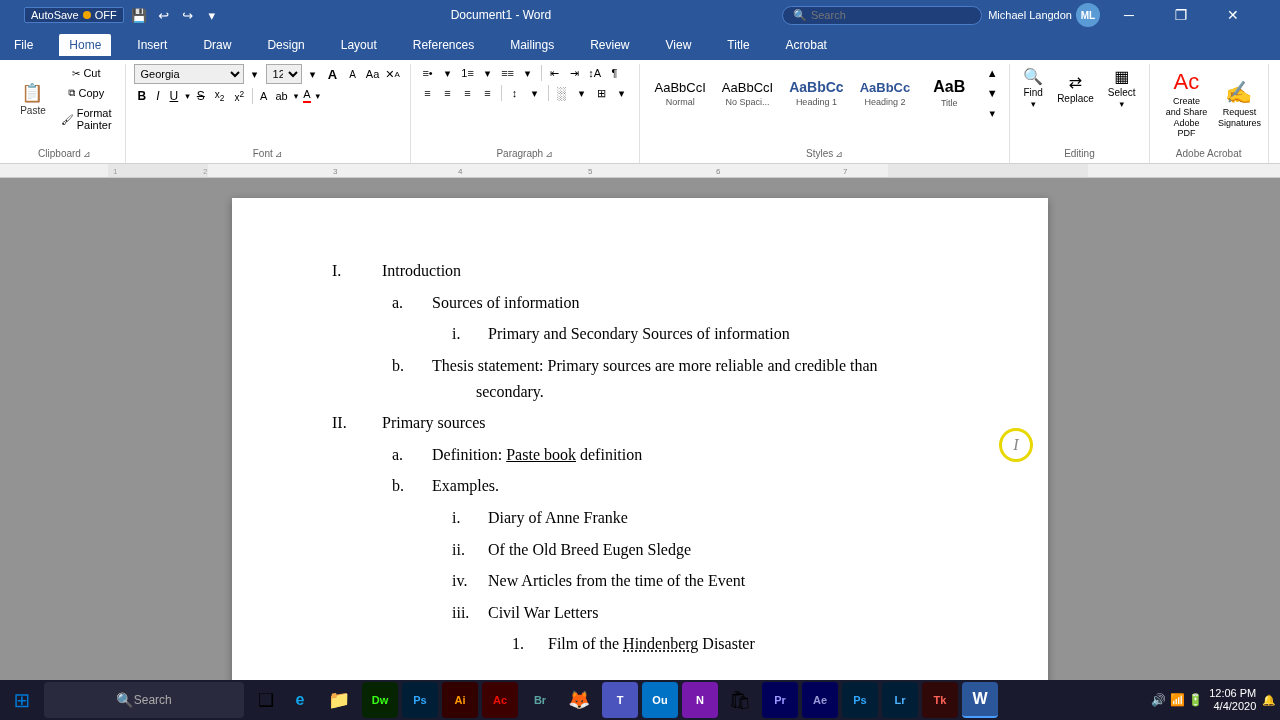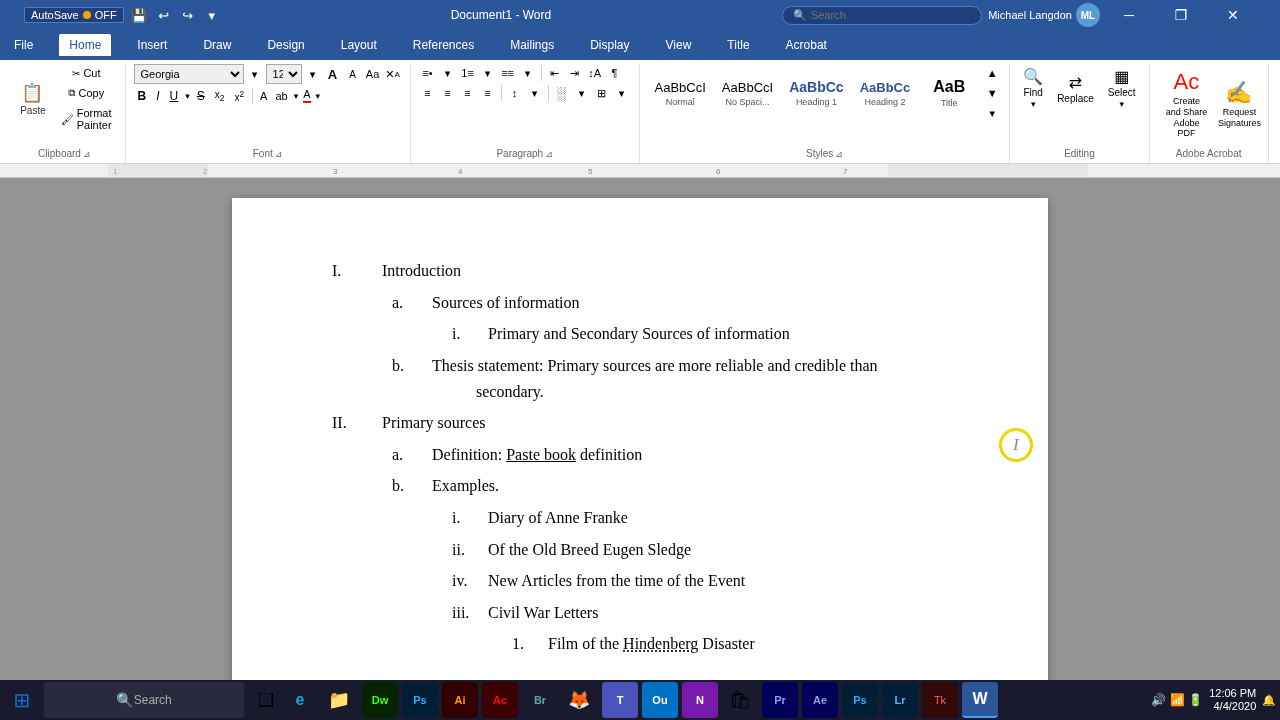--- a/index.html
+++ b/index.html
@@ -251,21 +251,21 @@
 
 <div id="menu-bar">
   <div class="menu-item">File</div>
   <div class="menu-item active">Home</div>
   <div class="menu-item">Insert</div>
   <div class="menu-item">Draw</div>
   <div class="menu-item">Design</div>
   <div class="menu-item">Layout</div>
   <div class="menu-item">References</div>
   <div class="menu-item">Mailings</div>
-  <div class="menu-item">Display</div>
+  <div class="menu-item">Review</div>
   <div class="menu-item">View</div>
   <div class="menu-item">Title</div>
   <div class="menu-item">Acrobat</div>
 </div>
 
 <div id="ribbon">
 
   <div class="ribbon-group">
     <div class="ribbon-row">
       <div class="ribbon-btn large" style="min-width:42px;">
@@ -579,21 +579,21 @@
     <div class="taskbar-app" style="background:#1a1a2e;color:#5ba5a5;font-weight:bold;font-size:11px;border-radius:4px;">Br</div>
     <div class="taskbar-app">🦊</div>
     <div class="taskbar-app" style="background:#4b53bc;color:white;font-weight:bold;font-size:11px;border-radius:4px;">T</div>
     <div class="taskbar-app" style="background:#0072c6;color:white;font-weight:bold;font-size:11px;border-radius:4px;">Ou</div>
     <div class="taskbar-app" style="background:#7719aa;color:white;font-weight:bold;font-size:11px;border-radius:4px;">N</div>
     <div class="taskbar-app">🛍</div>
     <div class="taskbar-app" style="background:#00005b;color:#9999ff;font-weight:bold;font-size:11px;border-radius:4px;">Pr</div>
     <div class="taskbar-app" style="background:#00005b;color:#9999d4;font-weight:bold;font-size:11px;border-radius:4px;">Ae</div>
     <div class="taskbar-app" style="background:#001e36;color:#31a8ff;font-weight:bold;font-size:11px;border-radius:4px;">Ps</div>
     <div class="taskbar-app" style="background:#001e36;color:#4db3ff;font-weight:bold;font-size:11px;border-radius:4px;">Lr</div>
-    <div class="taskbar-app" style="background:#310808;color:#ff6259;font-weight:normal;font-size:11px;border-radius:4px;">Tk</div>
+    <div class="taskbar-app" style="background:#310808;color:#ff6259;font-weight:bold;font-size:11px;border-radius:4px;">Tk</div>
     <div class="taskbar-app active" style="background:#2b579a;color:white;font-weight:bold;font-size:16px;border-radius:4px;">W</div>
   </div>
   <div id="taskbar-right">
     <span style="font-size:12px;">🔊 📶 🔋</span>
     <div style="text-align:right;line-height:1.2;cursor:pointer;">
       <div>12:06 PM</div>
       <div>4/4/2020</div>
     </div>
     <span>🔔</span>
   </div>

